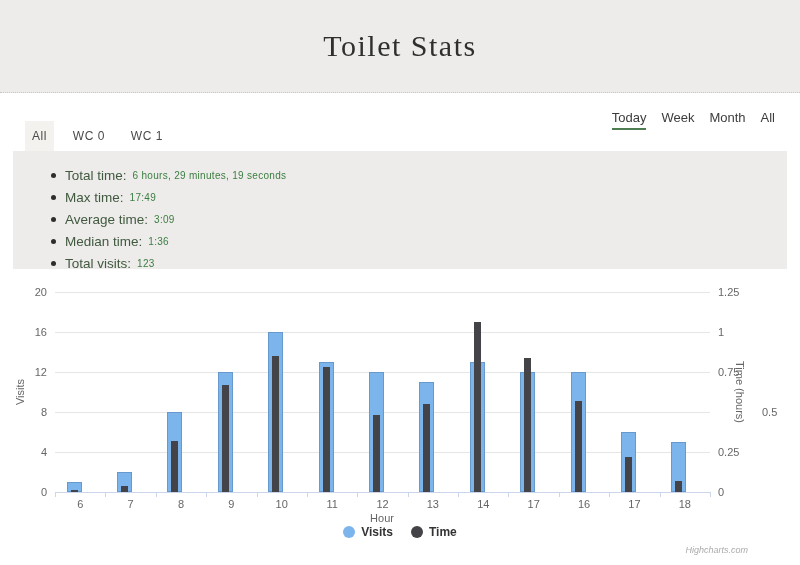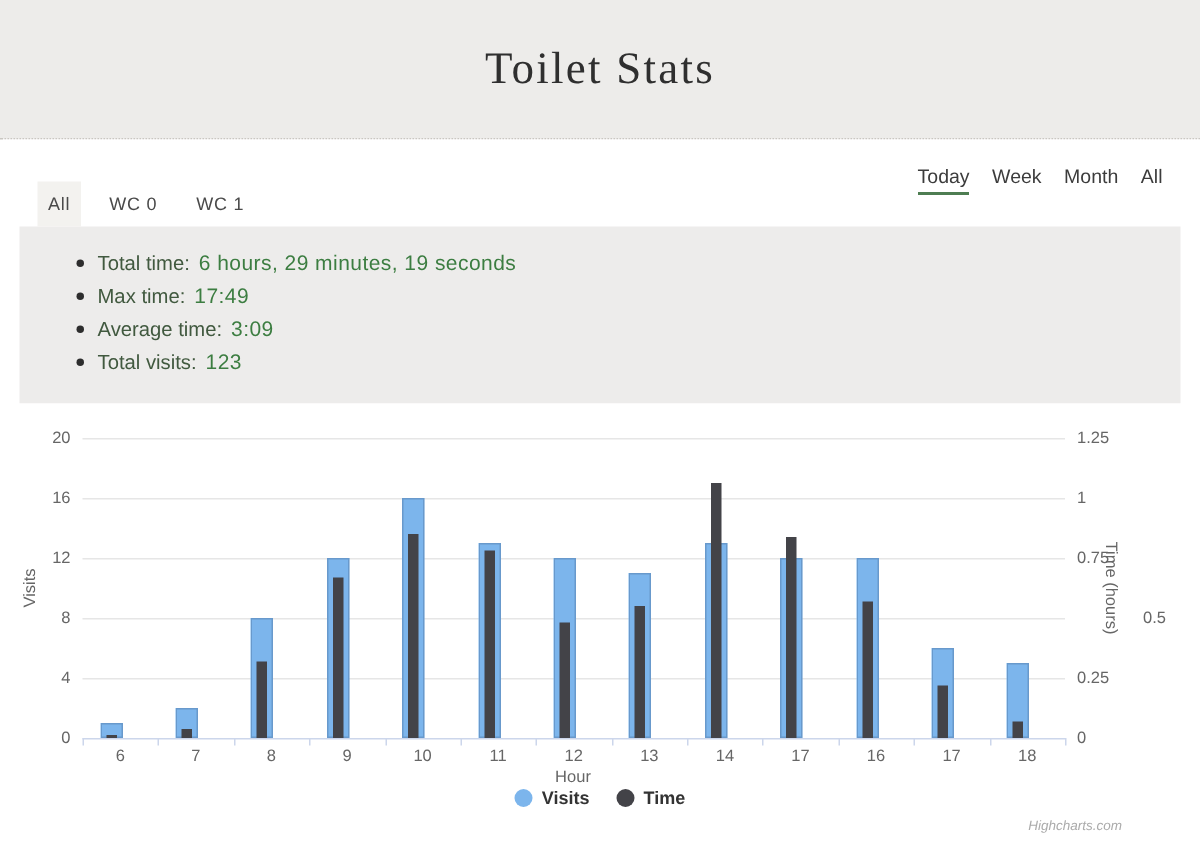--- a/index.html
+++ b/index.html
@@ -21,21 +21,21 @@
   .tab.active { background:#f3f2ef; }
   .period { display:flex; gap:15px; font-size:13px; color:#3c3c3c; padding-bottom:21px; }
   .period-item { cursor:pointer; padding-bottom:3px; border-bottom:2px solid transparent; }
   .period-item.active { border-bottom-color:#4e7d52; }
 
   
   .stats { margin:0 13px; height:118px; background:#edeceb; padding:13px 0 0 38px; }
   .stat-line { display:flex; align-items:center; height:22px; }
   .bullet { width:5px; height:5px; border-radius:50%; background:#2d2d2d; margin-right:9px; flex:none; }
   .stat-label { font-size:13.5px; color:#41593f; margin-right:6px; }
-  .stat-value { font-size:14px; color:#3c7d41; letter-spacing:0.3px; }
+  .stat-value { font-size:10px; color:#3c7d41; letter-spacing:0.3px; }
 
   
   .chart { position:relative; height:294px; background:#fff; }
   .plot { position:absolute; left:55px; top:23px; width:655px; height:200px; }
   .gridline { position:absolute; left:0; width:100%; height:1px; background:#e6e6e6; }
   .gridline.axis-x { background:#ccd6eb; }
   .xtick { position:absolute; width:1px; height:5px; background:#ccd6eb; top:200px; }
   .bar { position:absolute; bottom:0; }
   .bar.visits { width:15px; box-shadow:inset 0 0 0 1px rgba(60,90,130,0.30); }
   .bar.time { width:7px; }
@@ -83,20 +83,25 @@
   </div>
   <div class="stat-line">
     <span class="bullet"></span>
     <span class="stat-label">Max time:</span>
     <span class="stat-value">17:49</span>
   </div>
   <div class="stat-line">
     <span class="bullet"></span>
     <span class="stat-label">Average time:</span>
     <span class="stat-value">3:09</span>
+  </div>
+  <div class="stat-line">
+    <span class="bullet"></span>
+    <span class="stat-label">Median time:</span>
+    <span class="stat-value">1:36</span>
   </div>
   <div class="stat-line">
     <span class="bullet"></span>
     <span class="stat-label">Total visits:</span>
     <span class="stat-value">123</span>
   </div>
 </div>
 
 <div class="chart" id="chart">
   <div class="plot" id="plot">

